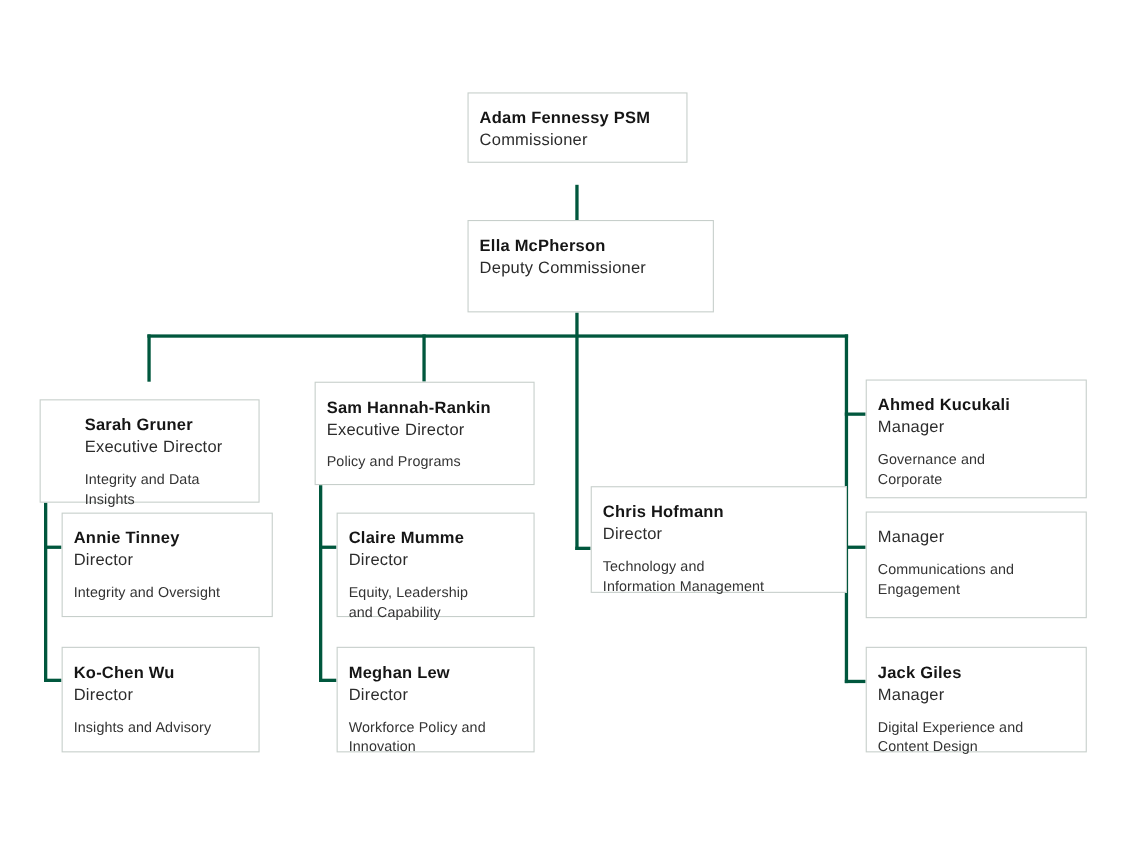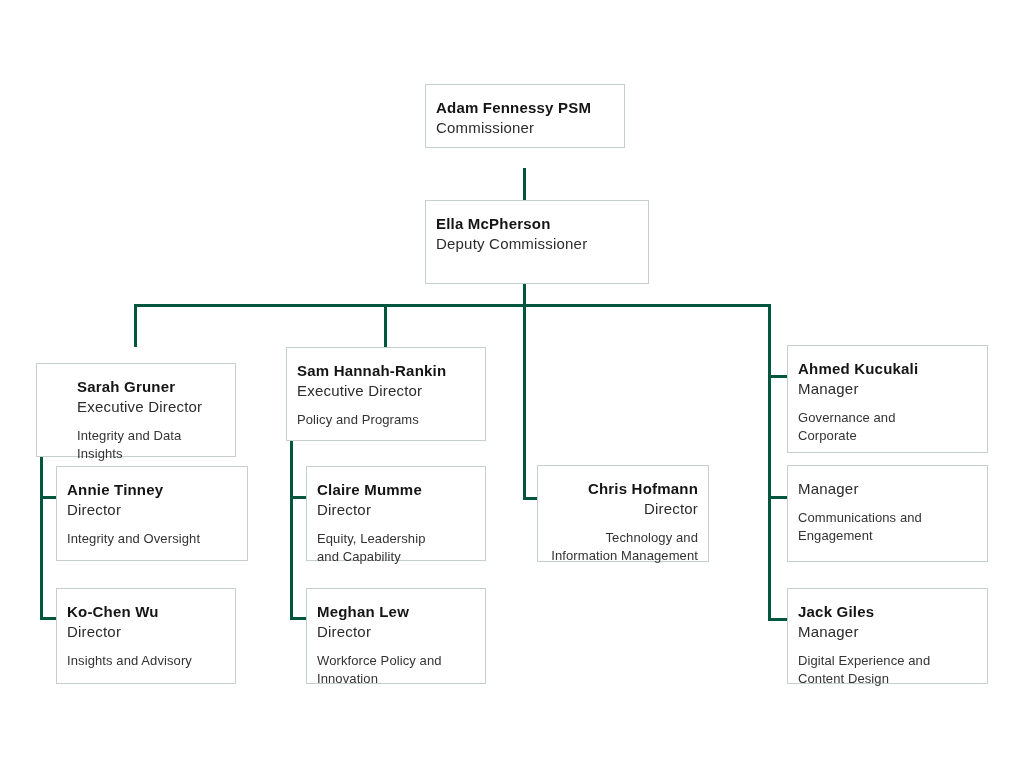--- a/index.html
+++ b/index.html
@@ -53,21 +53,21 @@
     background: #00573d;
   }
   
   .pos-commissioner { left: 425px; top: 84px;  width: 200px; height: 64px; }
   .pos-deputy       { left: 425px; top: 200px; width: 224px; height: 84px; }
   .pos-gruner       { left: 36px;  top: 363px; width: 200px; height: 94px; padding-left: 40px; }
   .pos-hannah       { left: 286px; top: 347px; width: 200px; height: 94px; }
   .pos-kucukali     { left: 787px; top: 345px; width: 201px; height: 108px; }
   .pos-tinney       { left: 56px;  top: 466px; width: 192px; height: 95px; }
   .pos-mumme        { left: 306px; top: 466px; width: 180px; height: 95px; }
-  .pos-hofmann      { left: 537px; top: 465px; width: 172px; height: 97px; text-align: right; }
+  .pos-hofmann      { left: 537px; top: 442px; width: 233px; height: 97px; }
   .pos-butler       { left: 787px; top: 465px; width: 201px; height: 97px; }
   .pos-wu           { left: 56px;  top: 588px; width: 180px; height: 96px; }
   .pos-lew          { left: 306px; top: 588px; width: 180px; height: 96px; }
   .pos-giles        { left: 787px; top: 588px; width: 201px; height: 96px; }
   
   .ln-adam-ella     { left: 523px; top: 168px; width: 3px;   height: 32px;  }
   .ln-ella-down     { left: 523px; top: 284px; width: 3px;   height: 216px; }
   .ln-main-horiz    { left: 134px; top: 304px; width: 637px; height: 3px;   }
   .ln-drop-gruner   { left: 134px; top: 304px; width: 3px;   height: 43px;  }
   .ln-drop-hannah   { left: 384px; top: 304px; width: 3px;   height: 43px;  }

